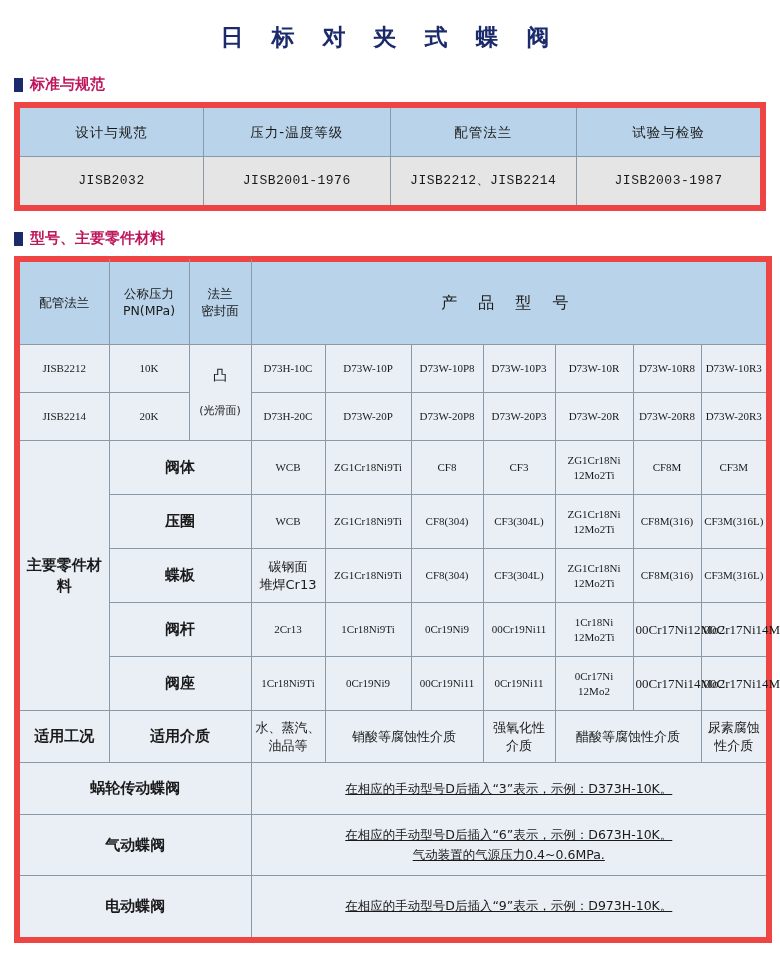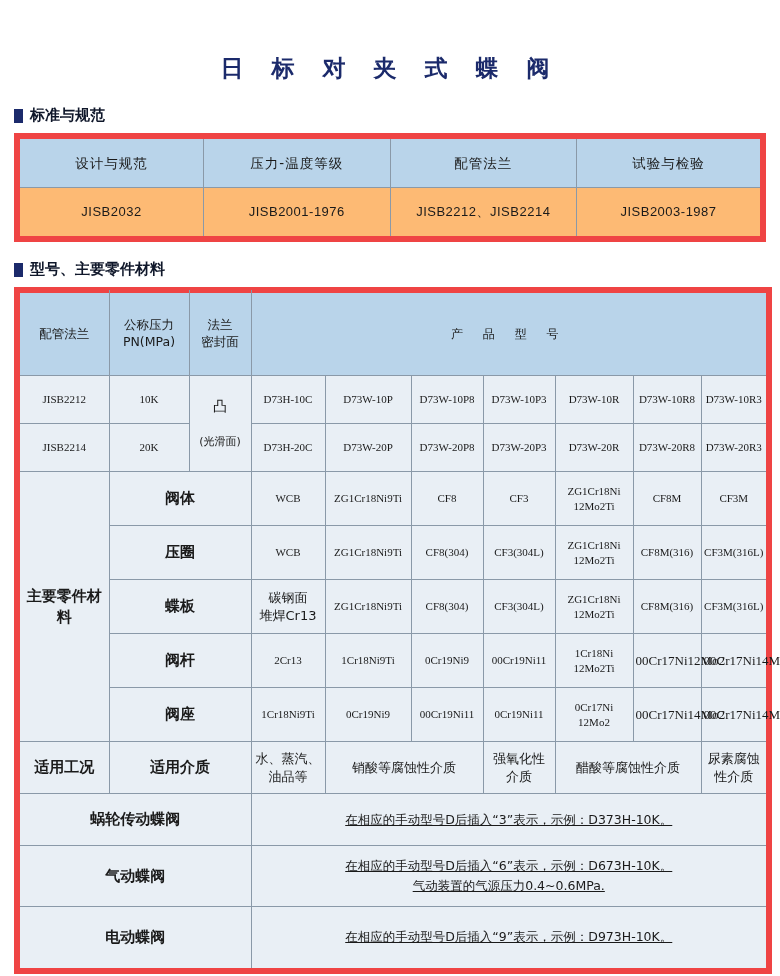--- a/index.html
+++ b/index.html
@@ -23,29 +23,28 @@
   }
   .title {
     text-align: center;
     font-size: 23px;
     font-weight: bold;
     letter-spacing: 10px;
     color: #1b2a6b;
     padding-top: 22px;
     padding-bottom: 4px;
     font-family: "DejaVu Sans", "Liberation Sans", sans-serif;
-    margin-top: 31px;
   }
   .section-head {
     display: flex;
     align-items: center;
     margin: 18px 0 8px 14px;
     font-size: 15px;
     font-weight: bold;
-    color: #0f172a;
+    color: #be185d;
   }
   .section-head .marker {
     width: 9px;
     height: 14px;
     background: #1b2a6b;
     margin-right: 7px;
     display: inline-block;
   }
   table {
     border-collapse: collapse;
@@ -70,23 +69,23 @@
     width: 752px;
     font-size: 13px;
   }
   #std-table .hdr td {
     background: #b9d4ea;
     height: 40px;
     font-size: 13.5px;
     letter-spacing: 1px;
   }
   #std-table .body td {
-    background: #fdba74;
+    background: #e5e5e5;
     height: 40px;
-    font-family: Liberation Sans, sans-serif;
+    font-family: Liberation Mono, monospace;
     font-size: 13px;
     letter-spacing: 0.5px;
   }
   
   #param-table {
     width: 752px;
     font-size: 11.5px;
   }
   #param-table td {
     background: #e9eff5;
@@ -94,21 +93,21 @@
   #param-table td.head {
     background: #b9d4ea;
   }
   #param-table td.mono {
     font-family: Liberation Serif, serif;
     font-size: 11px;
     letter-spacing: 0px;
   }
   #param-table td.producthdr {
     letter-spacing: 8px;
-    font-size: 12px;
+    font-size: 16px;
     margin-left: 28px;
   }
   #param-table td.rowlabel {
     font-size: 12.5px;
   }
   #param-table td.sidelabel {
     font-size: 15px;
     font-weight: bold;
   }
   #param-table td.note {

